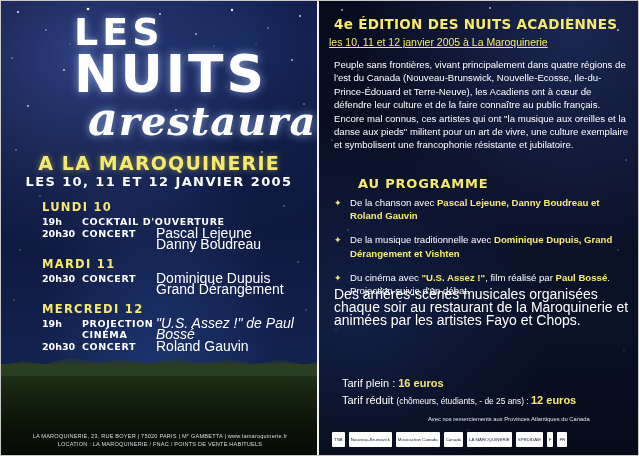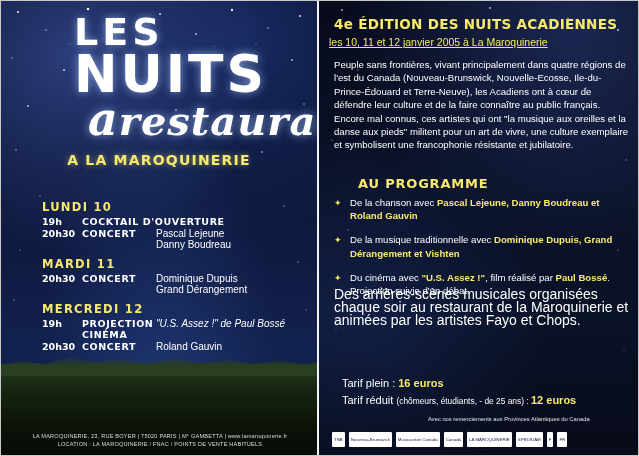--- a/index.html
+++ b/index.html
@@ -93,21 +93,21 @@
     font-size: 46px;
   }
 
   .venue {
     position: absolute;
     left: 0; top: 152px; width: 318px;
     text-align: center;
     color: #f6e96b;
     font-family: "DejaVu Sans", sans-serif;
     font-weight: bold;
-    font-size: 14px;
+    font-size: 19px;
     letter-spacing: 1.2px;
     text-shadow: 0 0 6px rgba(246,233,107,0.5);
   }
   .dates {
     position: absolute;
     left: 0; top: 174px; width: 318px;
     text-align: center;
     color: #ffffff;
     font-family: "DejaVu Sans", sans-serif;
     font-weight: bold;
@@ -152,21 +152,21 @@
     flex: 0 0 74px;
     font-family: "DejaVu Sans", sans-serif;
     font-weight: bold;
     font-size: 9.5px;
     letter-spacing: 0.6px;
     color: #ffffff;
   }
   .slot-acts {
     flex: 1 1 auto;
     font-family: "Liberation Sans", sans-serif;
-    font-size: 10px;
+    font-size: 14px;
     line-height: 11px;
     color: #ffffff;
   }
   .slot-acts span { display: block; }
   .slot-acts .quoted { font-style: italic; }
 
   .bottom-note {
     position: absolute;
     left: 0; bottom: 44px; width: 318px;
     text-align: center;
@@ -369,20 +369,21 @@
       </g>
     </svg>
 
     <div class="title-block">
       <div class="t-les">LES</div>
       <div class="t-nuits">NUITS</div>
       <div class="t-acad"><span class="drop">a</span><span>restaurant</span></div>
     </div>
 
     <div class="venue">A LA MAROQUINERIE</div>
+    <div class="dates">LES 10, 11 ET 12 JANVIER 2005</div>
 
     <div class="schedule" id="schedule">
         <div class="day">
           <div class="day-name">LUNDI 10</div>
           <div class="slot">
             <div class="slot-time">19h</div>
             <div class="slot-kind" style="width: auto; flex: 1 1 auto;">COCKTAIL D'OUVERTURE</div>
           </div>
           <div class="slot">
             <div class="slot-time">20h30</div>

